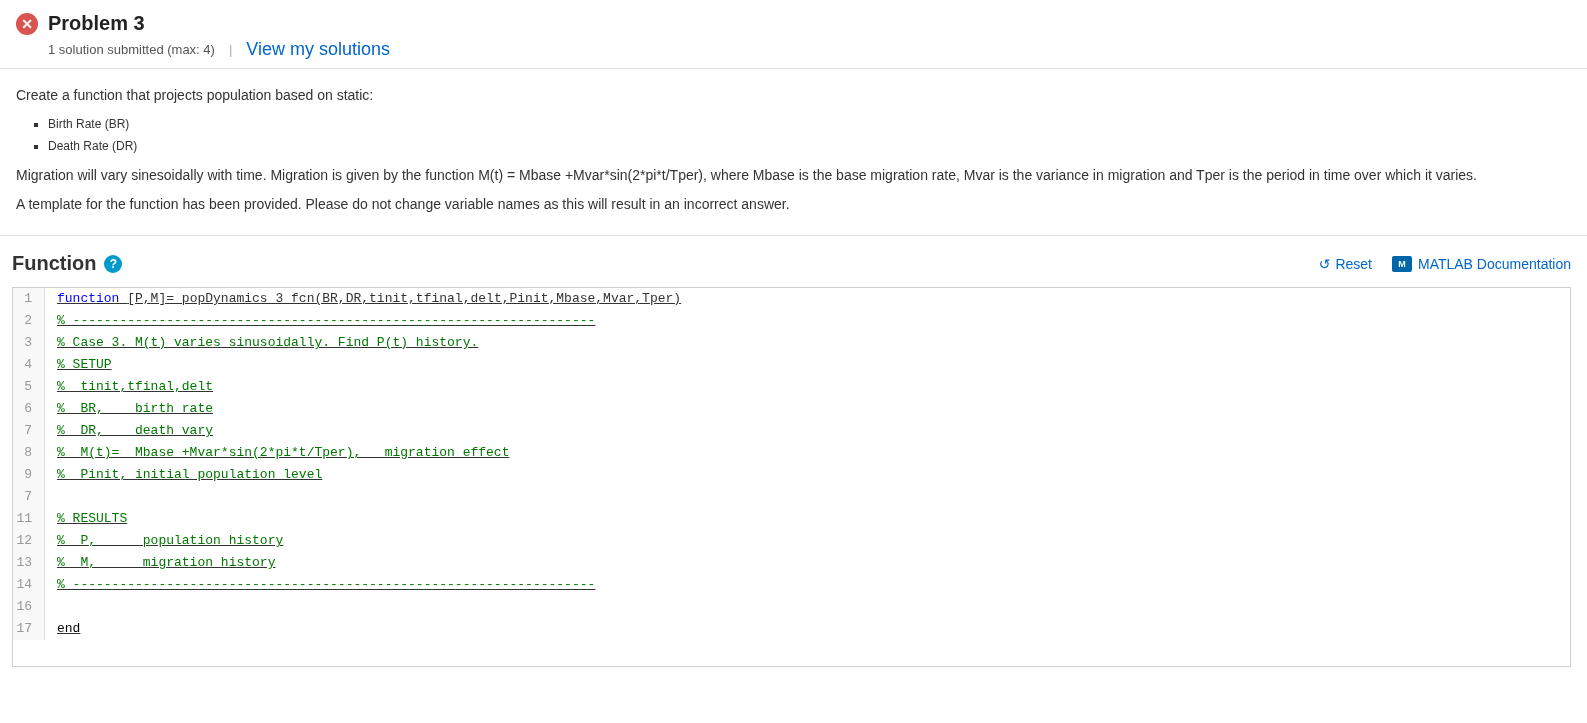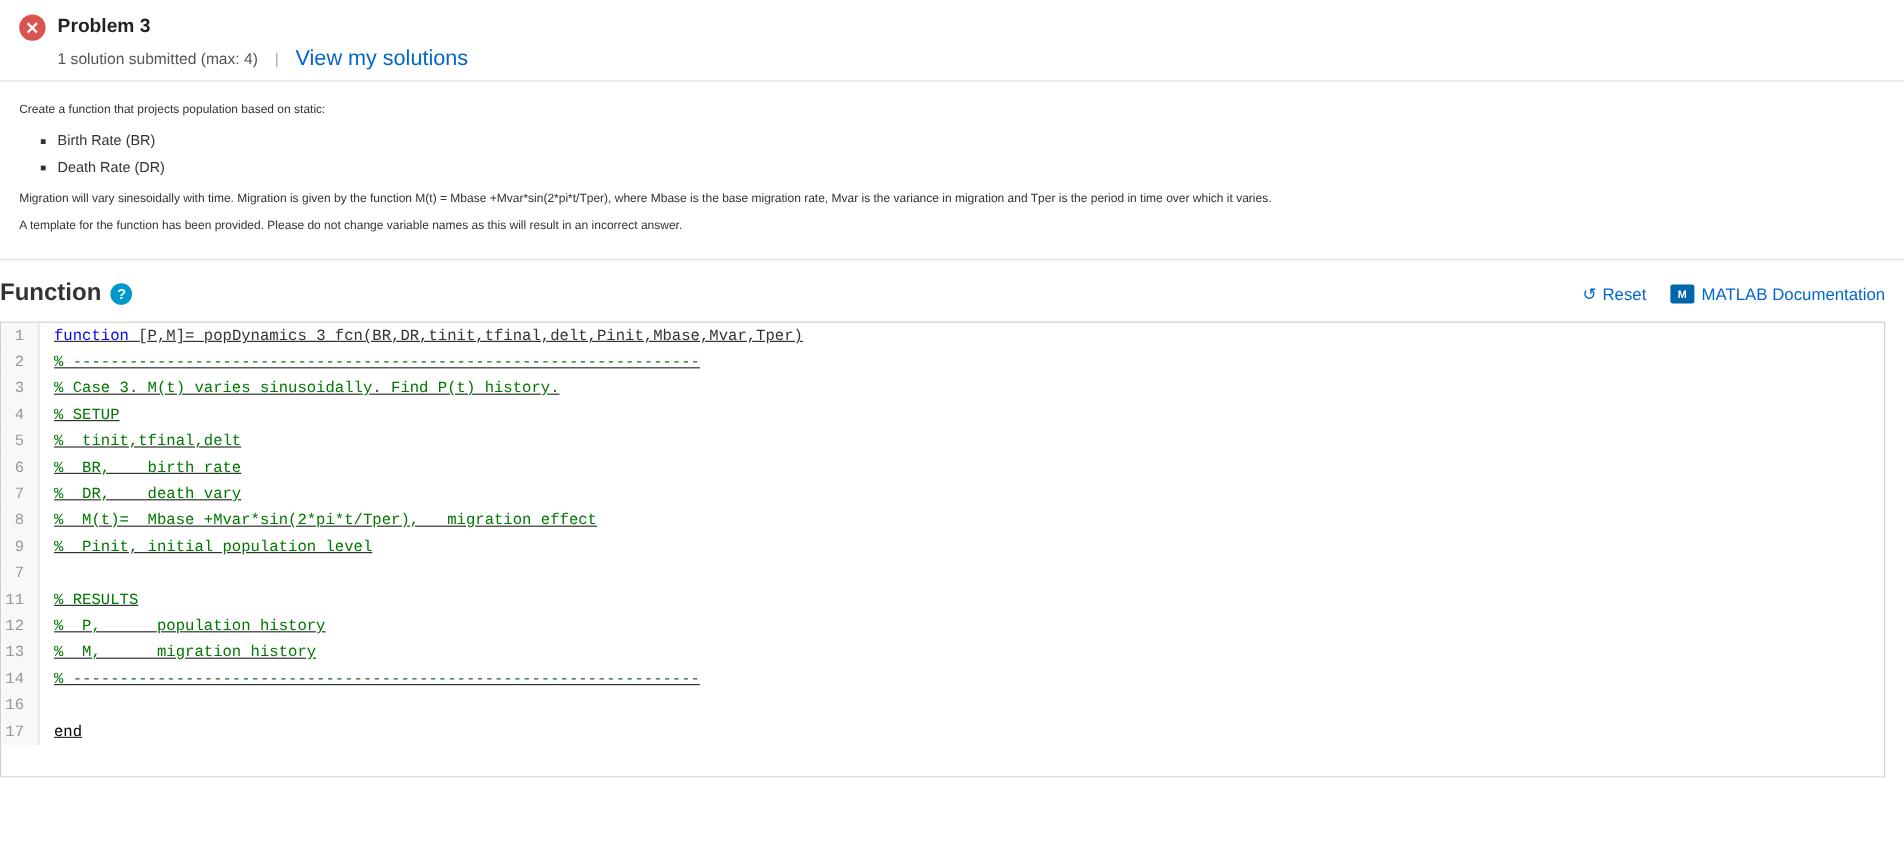--- a/index.html
+++ b/index.html
@@ -25,21 +25,21 @@
       display: flex;
       align-items: center;
       justify-content: center;
       color: white;
       font-weight: bold;
       font-size: 14px;
       flex-shrink: 0;
     }
 
     .problem-title h1 {
-      font-size: 16px;
+      font-size: 20px;
       font-weight: bold;
       color: #222;
     }
 
     .submission-info {
       font-size: 13px;
       color: #555;
       padding-left: 32px;
       display: flex;
       align-items: center;
@@ -57,37 +57,37 @@
       cursor: pointer;
     }
 
     .description-section {
       padding: 16px 16px 12px 16px;
       border-bottom: 1px solid #e0e0e0;
     }
 
     .description-section p {
       margin-bottom: 8px;
-      font-size: 10px;
+      font-size: 14px;
       line-height: 1.5;
     }
 
     .description-section ul {
       margin-left: 32px;
       margin-bottom: 8px;
     }
 
     .description-section ul li {
       font-size: 12px;
       line-height: 1.8;
       list-style-type: square;
     }
 
     .function-section {
-      padding: 16px 16px 0 0;
+      padding: 16px 16px 0 12px;
     }
 
     .function-header {
       display: flex;
       align-items: center;
       justify-content: space-between;
       margin-bottom: 12px;
     }
 
     .function-title {

